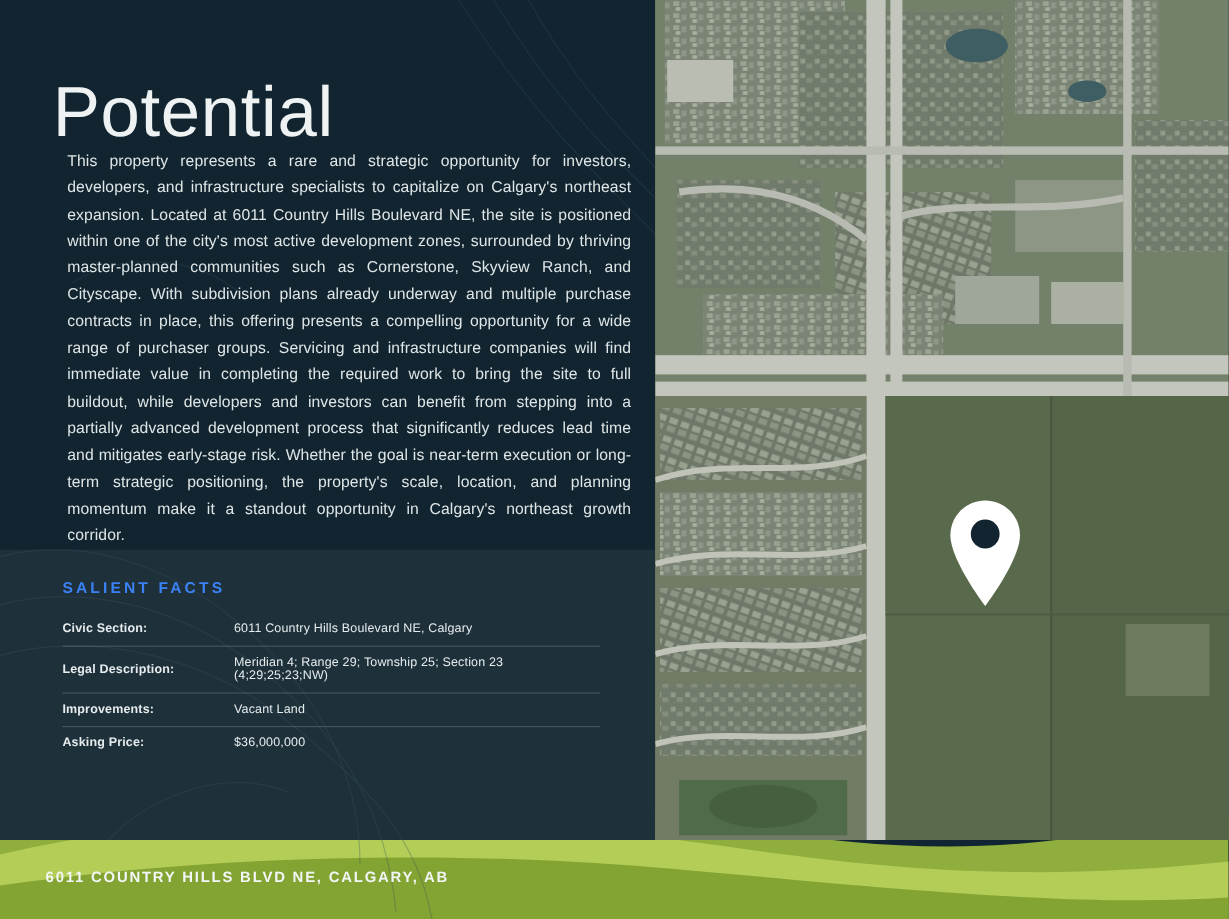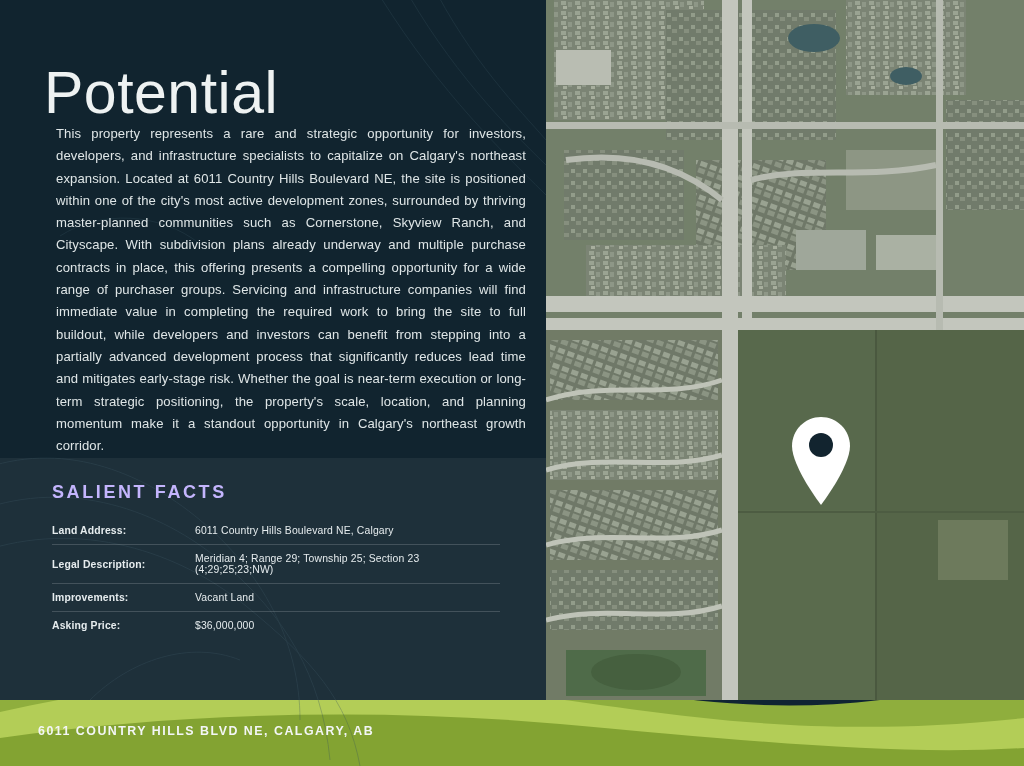--- a/index.html
+++ b/index.html
@@ -81,24 +81,24 @@
   
   .facts {
     position: absolute;
     left: 0; top: 458px;
     width: 546px;
     height: 242px;
     background: rgba(255,255,255,0.055);
     padding: 24px 44px 0 52px;
   }
   .facts-title {
-    font-size: 18px;
+    font-size: 13px;
     font-weight: 700;
     letter-spacing: 2.6px;
-    color: #c4b5fd;
+    color: #3b82f6;
     margin-bottom: 14px;
   }
   table.facts-table {
     width: 448px;
     border-collapse: collapse;
   }
   table.facts-table tr {
     border-bottom: 1px solid rgba(255,255,255,.17);
   }
   table.facts-table tr:last-child { border-bottom: none; }
@@ -182,21 +182,21 @@
 
     <div class="panel-content">
       <h1 class="title">Potential</h1>
       <p class="body-copy">This property represents a rare and strategic opportunity for investors, developers, and infrastructure specialists to capitalize on Calgary's northeast expansion. Located at 6011 Country Hills Boulevard NE, the site is positioned within one of the city's most active development zones, surrounded by thriving master-planned communities such as Cornerstone, Skyview Ranch, and Cityscape. With subdivision plans already underway and multiple purchase contracts in place, this offering presents a compelling opportunity for a wide range of purchaser groups. Servicing and infrastructure companies will find immediate value in completing the required work to bring the site to full buildout, while developers and investors can benefit from stepping into a partially advanced development process that significantly reduces lead time and mitigates early-stage risk. Whether the goal is near-term execution or long-term strategic positioning, the property's scale, location, and planning momentum make it a standout opportunity in Calgary's northeast growth corridor.</p>
 
       <div class="facts">
         <div class="facts-title">SALIENT FACTS</div>
         <table class="facts-table">
           <tbody>
             <tr>
-              <td class="fact-label">Land Address:</td>
+              <td class="fact-label">Civic Section:</td>
               <td class="fact-value">6011 Country Hills Boulevard NE, Calgary</td>
             </tr>
             <tr>
               <td class="fact-label">Legal Description:</td>
               <td class="fact-value">Meridian 4; Range 29; Township 25; Section 23 (4;29;25;23;NW)</td>
             </tr>
             <tr>
               <td class="fact-label">Improvements:</td>
               <td class="fact-value">Vacant Land</td>
             </tr>

